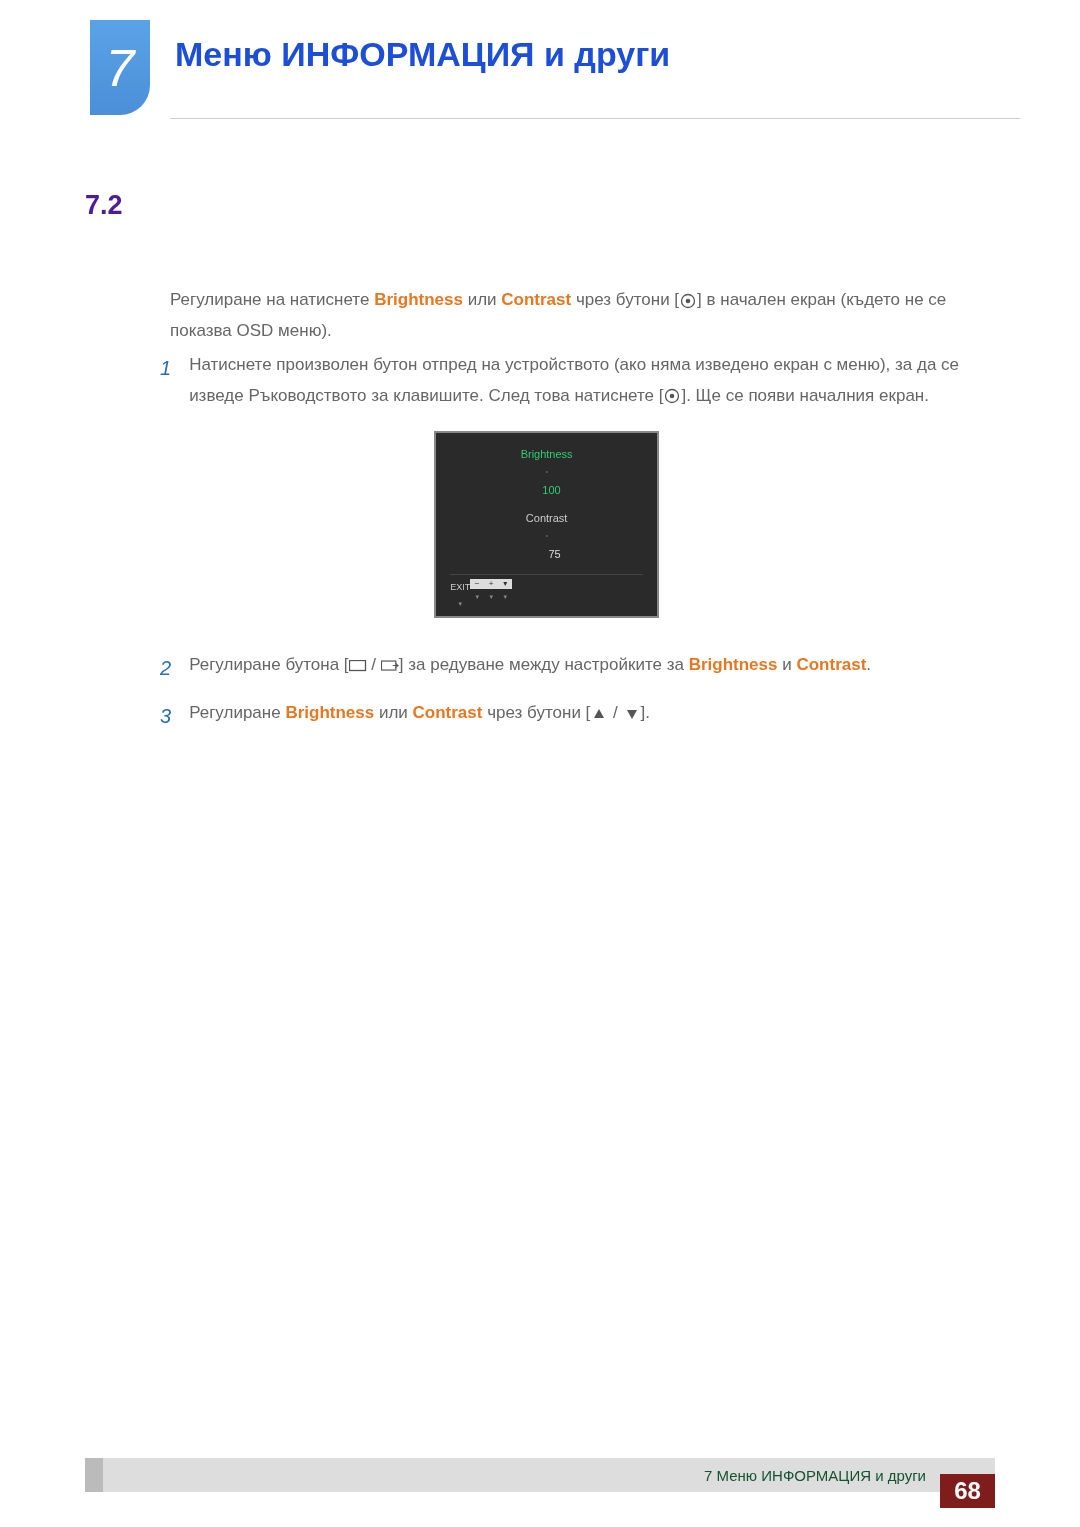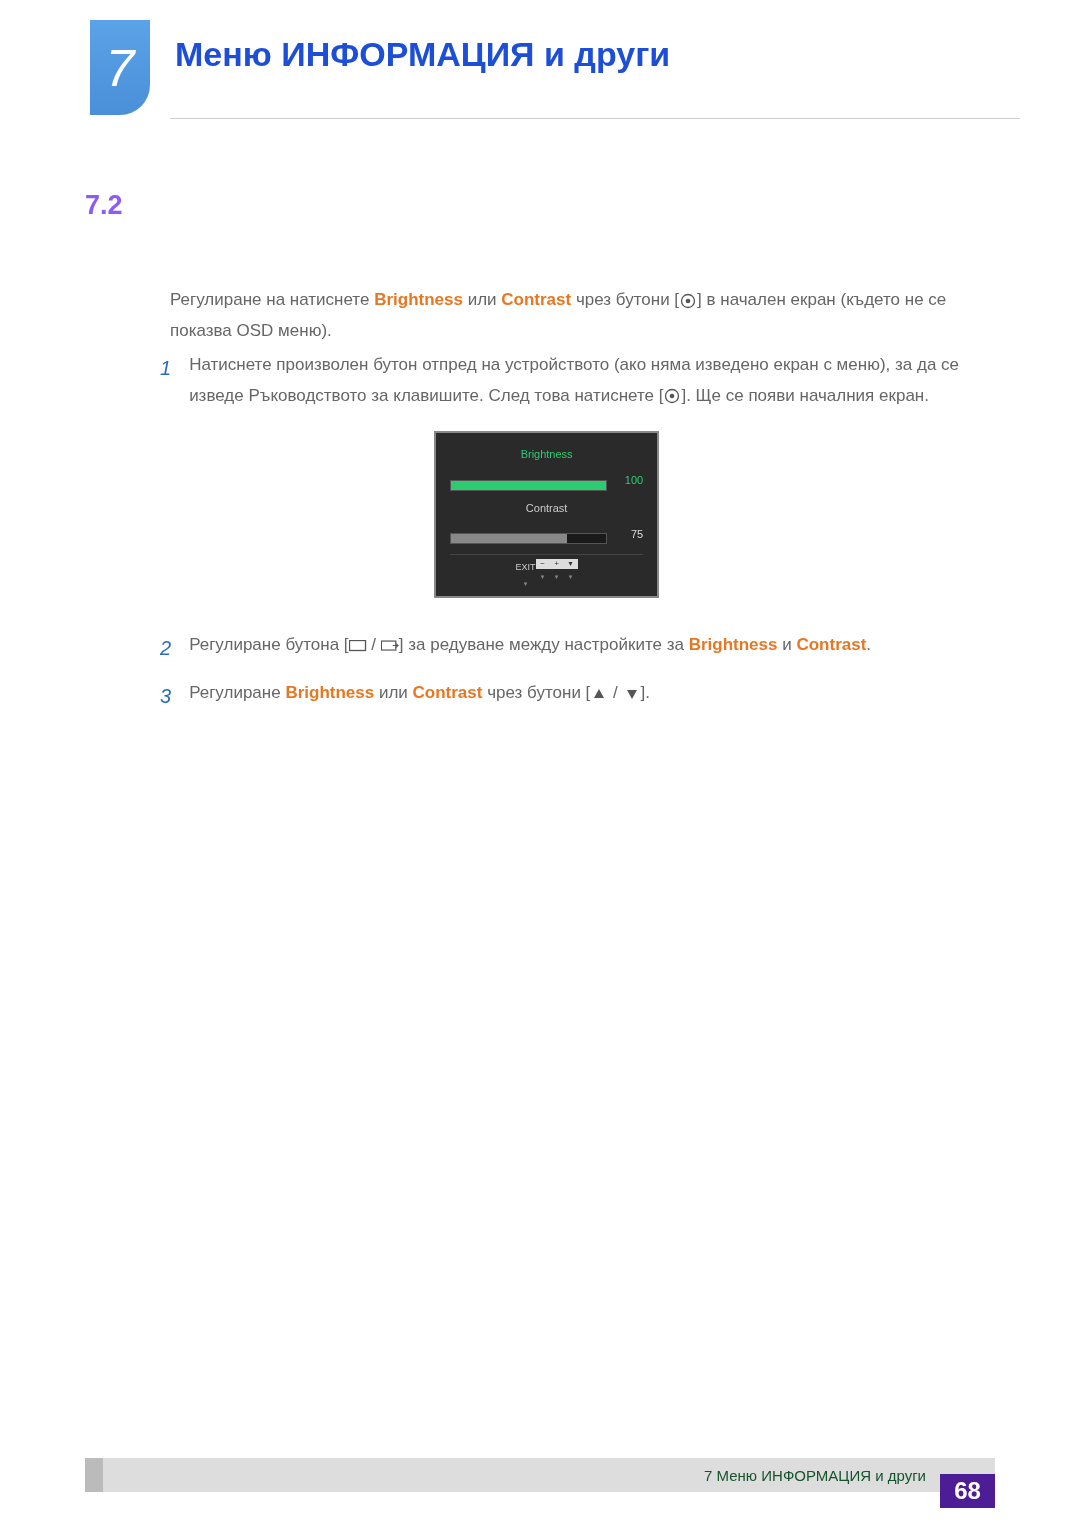--- a/index.html
+++ b/index.html
@@ -47,21 +47,21 @@
       position: absolute;
       top: 190px;
       left: 85px;
       width: 900px;
       display: flex;
       gap: 30px;
     }
     .section-number {
       font-size: 27px;
       font-weight: bold;
-      color: #8b5cf6;
+      color: #4c1d95;
       white-space: nowrap;
     }
     .section-title {
       font-size: 27px;
       font-weight: bold;
       color: #2A6DB8;
       line-height: 1.35;
     }
     .intro-text {
       position: absolute;
@@ -98,35 +98,35 @@
       margin: 20px auto 20px 245px;
       width: 225px;
       background: #2a2a2a;
       border: 2px solid #888;
       padding: 12px 14px 6px 14px;
       font-size: 11px;
       color: #ddd;
     }
     .osd-label { text-align: center; color: #2ECC71; margin-bottom: 6px; font-size: 11px; }
     .osd-label-gray { text-align: center; color: #ccc; margin: 8px 0 6px 0; font-size: 11px; }
-    .osd-bar-row { display: flex; align-items: flex-end; gap: 8px; margin-bottom: 6px; }
+    .osd-bar-row { display: flex; align-items: center; gap: 8px; margin-bottom: 6px; flex-direction: column; }
     .osd-bar-track {
       flex: 1;
       height: 11px;
       border: 1px solid #555;
       background: #1a1a1a;
       position: relative;
     }
     .osd-bar-fill-green { height: 100%; background: #2ECC71; }
     .osd-bar-fill-gray { height: 100%; background: #888; }
     .osd-value { width: 28px; text-align: right; font-size: 11px; }
     .osd-value-green { color: #2ECC71; }
     .osd-bottom {
       display: flex;
-      justify-content: center;
+      justify-content: flex-start;
       margin-top: 10px;
       border-top: 1px solid #444;
       padding-top: 4px;
     }
     .osd-btn {
       display: flex;
       flex-direction: column;
       align-items: center;
       font-size: 9px;
       color: #ccc;
@@ -174,21 +174,21 @@
       width: 18px;
       height: 34px;
       background: #bbb;
     }
     .footer-text {
       font-size: 15px;
       color: #14532d;
       margin-right: 14px;
     }
     .footer-page {
-      background: #4c1d95;
+      background: #7f1d1d;
       color: #fff;
       font-size: 24px;
       font-weight: bold;
       width: 55px;
       height: 34px;
       display: flex;
       align-items: center;
       justify-content: center;
       margin-top: 31px;
     }

